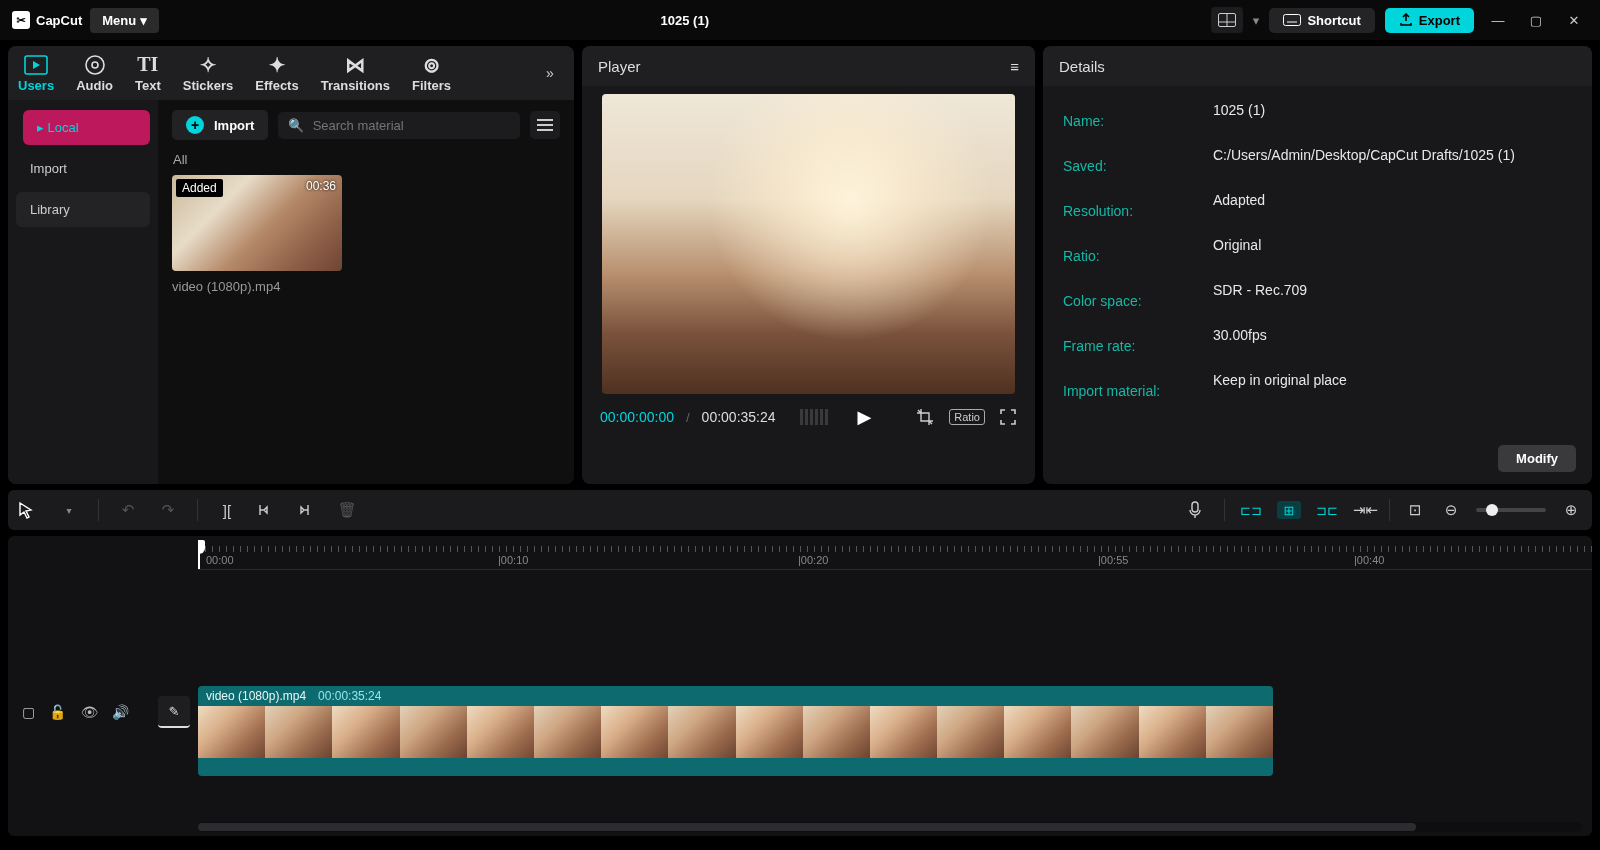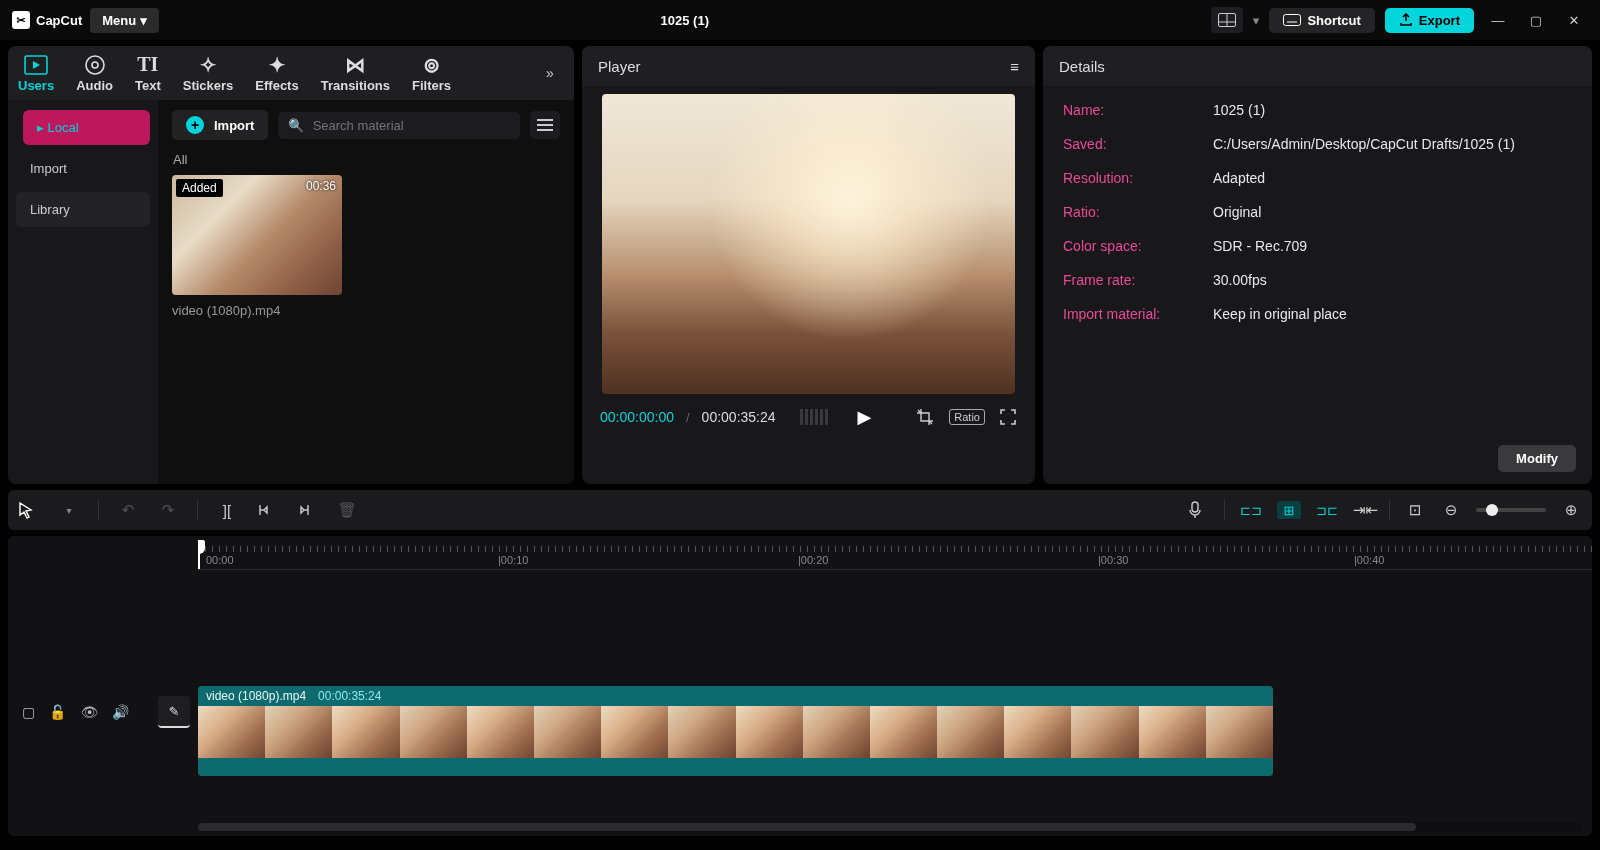--- a/index.html
+++ b/index.html
@@ -34,21 +34,21 @@
 .side-item.active { background:#be185d; color:#00d5db;margin-left:7px; }
 .media-content { flex:1; padding:10px 14px; background:#0f0f10; }
 .import-row { display:flex; align-items:center; gap:10px; }
 .import-btn { background:#222225; border-radius:5px; padding:6px 14px; display:flex; align-items:center; gap:10px; color:#fff; font-weight:600; cursor:pointer;}
 .plus-icon { width:18px; height:18px; border-radius:50%; background:#00d5db; color:#000; display:flex; align-items:center; justify-content:center; font-weight:bold; font-size:14px;}
 .search-box { flex:1; background:#1c1c1f; border-radius:5px; padding:6px 10px; display:flex; align-items:center; gap:8px; color:#888;}
 .search-box input { background:transparent; border:none; outline:none; color:#ccc; width:100%; font-size:13px;}
 .hamburger-btn { width:30px; height:28px; background:#1c1c1f; border-radius:5px; display:flex; align-items:center; justify-content:center; cursor:pointer;}
 .all-lbl { color:#aaa; margin:12px 1px 8px; }
 .thumb { width:170px; }
-.thumb-img { width:170px; height:120px; border-radius:4px; background:linear-gradient(135deg,#c9b89a 0%, #e8dcc8 30%, #b58a6a 55%, #8d5f47 80%, #6e4533 100%); position:relative; overflow:hidden;}
+.thumb-img { width:170px; height:96px; border-radius:4px; background:linear-gradient(135deg,#c9b89a 0%, #e8dcc8 30%, #b58a6a 55%, #8d5f47 80%, #6e4533 100%); position:relative; overflow:hidden;}
 .thumb-added { position:absolute; top:4px; left:4px; background:#000; color:#fff; font-size:12px; padding:2px 6px; border-radius:2px;}
 .thumb-time { position:absolute; top:4px; right:6px; color:#fff; font-size:12px; text-shadow:0 0 3px #000;}
 .thumb-name { color:#999; font-size:13px; margin-top:8px;}
 
 
 .player-panel { width:453px; }
 .panel-header { height:40px; display:flex; align-items:center; justify-content:space-between; padding:0 16px; color:#ddd; font-size:15px; background:#1f1f21;}
 .player-video { margin:8px 20px 0; height:300px; border-radius:4px; background:
   radial-gradient(circle at 60% 35%, rgba(255,245,220,0.95) 0%, rgba(255,240,210,0.6) 20%, transparent 45%),
   linear-gradient(180deg,#efe7d8 0%, #e5d6bf 35%, #b8906f 60%, #7a523c 80%, #4e3121 100%);
@@ -59,21 +59,21 @@
 .play-icon { margin-left:18px; font-size:18px; color:#fff; cursor:pointer;}
 .bars-icon { display:flex; gap:2px; margin-left:12px;}
 .bars-icon span{ width:3px; height:16px; background:#3a3a3d;}
 .player-right-icons { margin-left:auto; display:flex; align-items:center; gap:14px; color:#ccc;}
 .ratio-chip { border:1px solid #aaa; border-radius:3px; font-size:11px; padding:1px 4px;}
 
 
 .details-panel { flex:1; display:flex; flex-direction:column;}
 .details-body { padding:16px 20px; flex:1; display:flex; flex-direction:column; gap:18px; color:#bfbfc2; font-size:14px;}
 .drow { display:flex; }
-.drow .lbl { width:150px; color:#ec4899;}
+.drow .lbl { width:150px; color:#14b8a6;margin-top:11px;}
 .drow .val { flex:1; color:#e8e8ea;}
 .modify-btn { align-self:flex-end; margin:6px 16px 12px auto; background:#3a3a3d; color:#fff; border-radius:5px; padding:6px 18px; font-weight:600; cursor:pointer;}
 
 
 .toolbar { height:40px; background:#1b1b1d; margin:0 8px; border-radius:6px; display:flex; align-items:center; padding:0 10px; gap:18px;}
 .tb-sep { width:1px; height:22px; background:#333;}
 .tb-icon { color:#ccc; font-size:15px; width:22px; text-align:center; cursor:pointer;}
 .tb-icon.dim { color:#555;}
 .tb-right { margin-left:auto; display:flex; align-items:center; gap:14px;}
 .teal-box { width:24px; height:18px; border-radius:3px; display:flex; align-items:center; justify-content:center; color:#00d5db;}
@@ -356,21 +356,21 @@
       </div>
       <div class="pencil-box">✎</div>
     </div>
   </div>
   <div class="tl-right">
     <div class="ruler">
       <div class="ruler-ticks"></div>
       <span class="ruler-lbl" style="left:8px;">00:00</span>
       <span class="ruler-lbl" style="left:300px;">|00:10</span>
       <span class="ruler-lbl" style="left:600px;">|00:20</span>
-      <span class="ruler-lbl" style="left:900px;">|00:30</span>
+      <span class="ruler-lbl" style="left:900px;">|00:55</span>
       <span class="ruler-lbl" style="left:1156px;">|00:40</span>
       <div class="playhead"></div>
     </div>
     <div class="clip-row">
       <div class="clip">
         <div class="clip-head">
           <span>video (1080p).mp4</span>
           <span style="color:#8fe7ea;">00:00:35:24</span>
         </div>
         <div class="clip-body">

